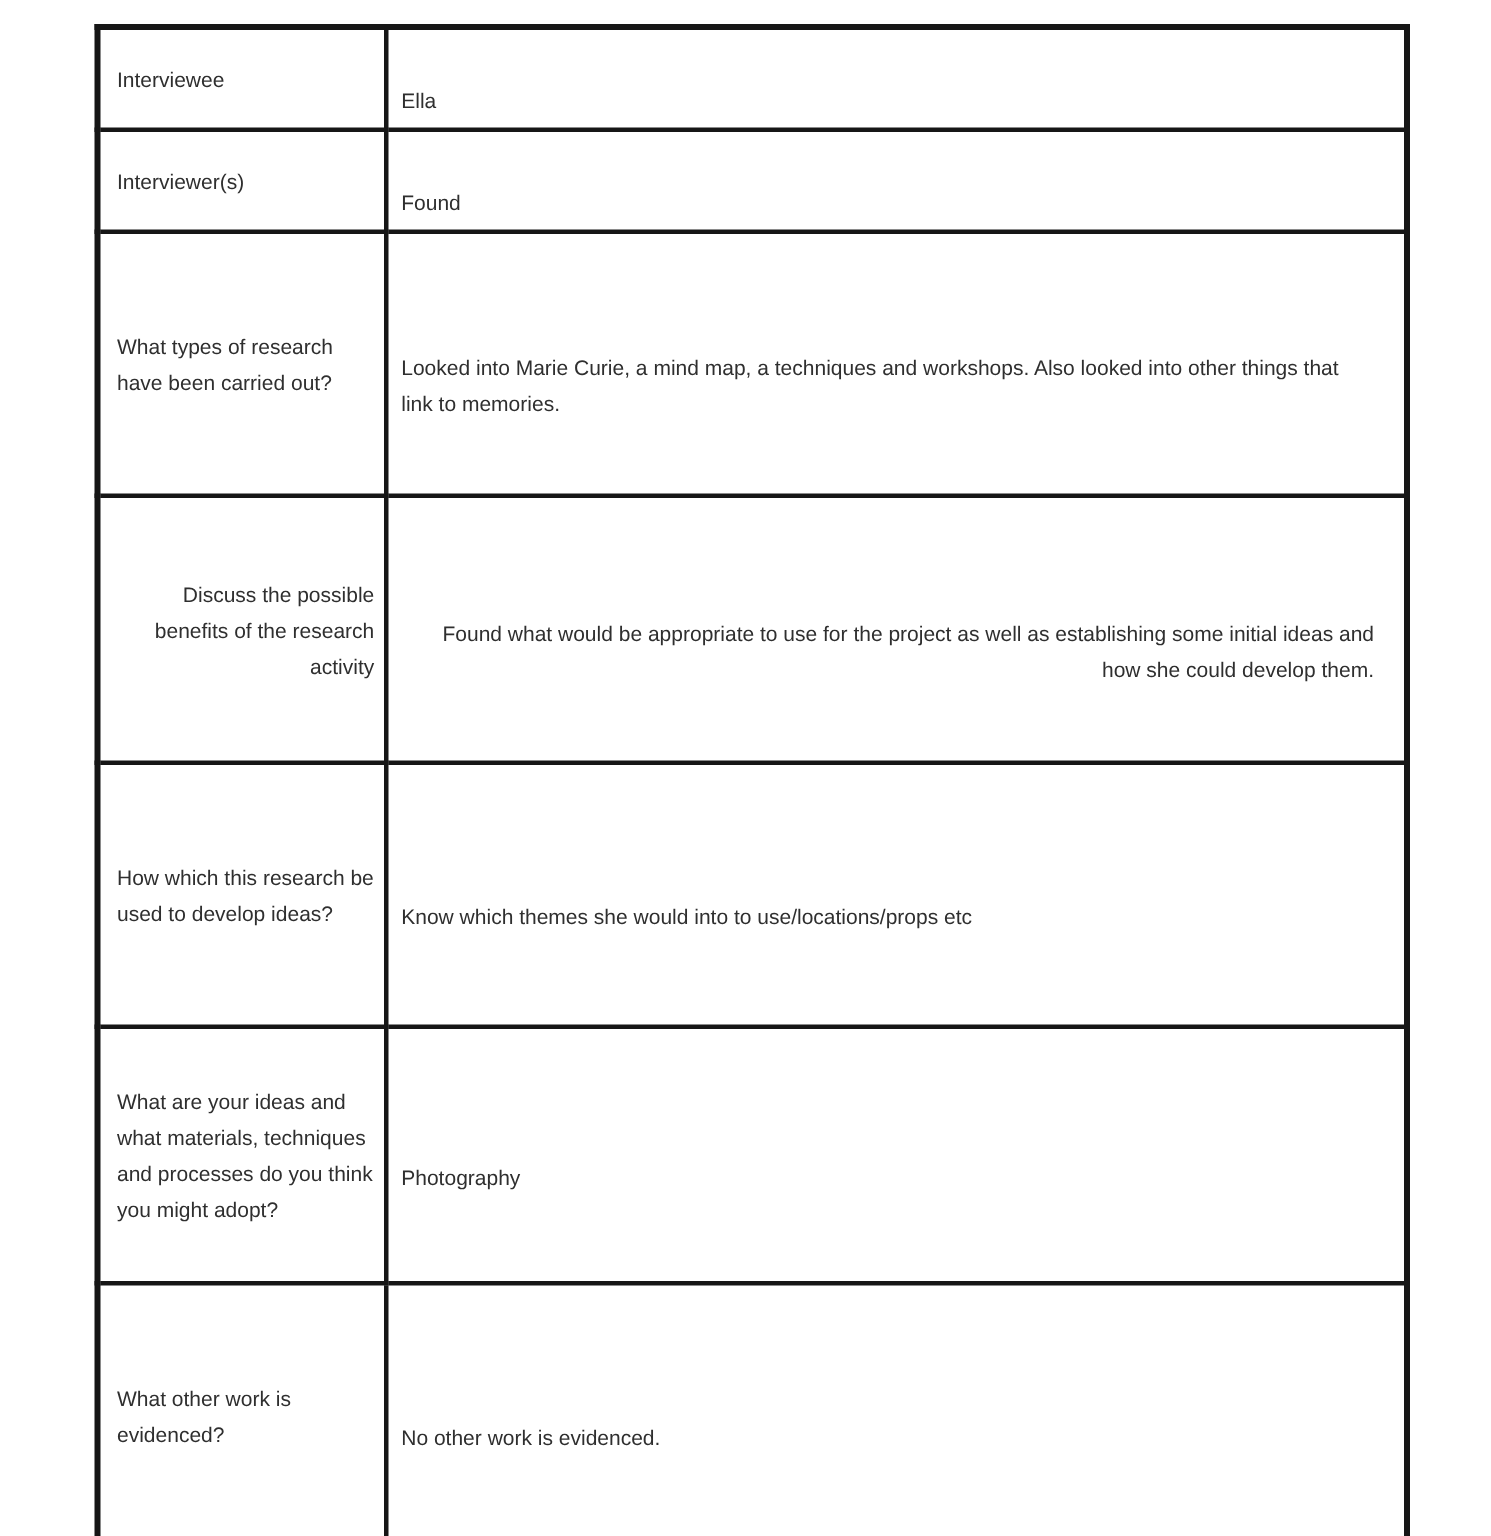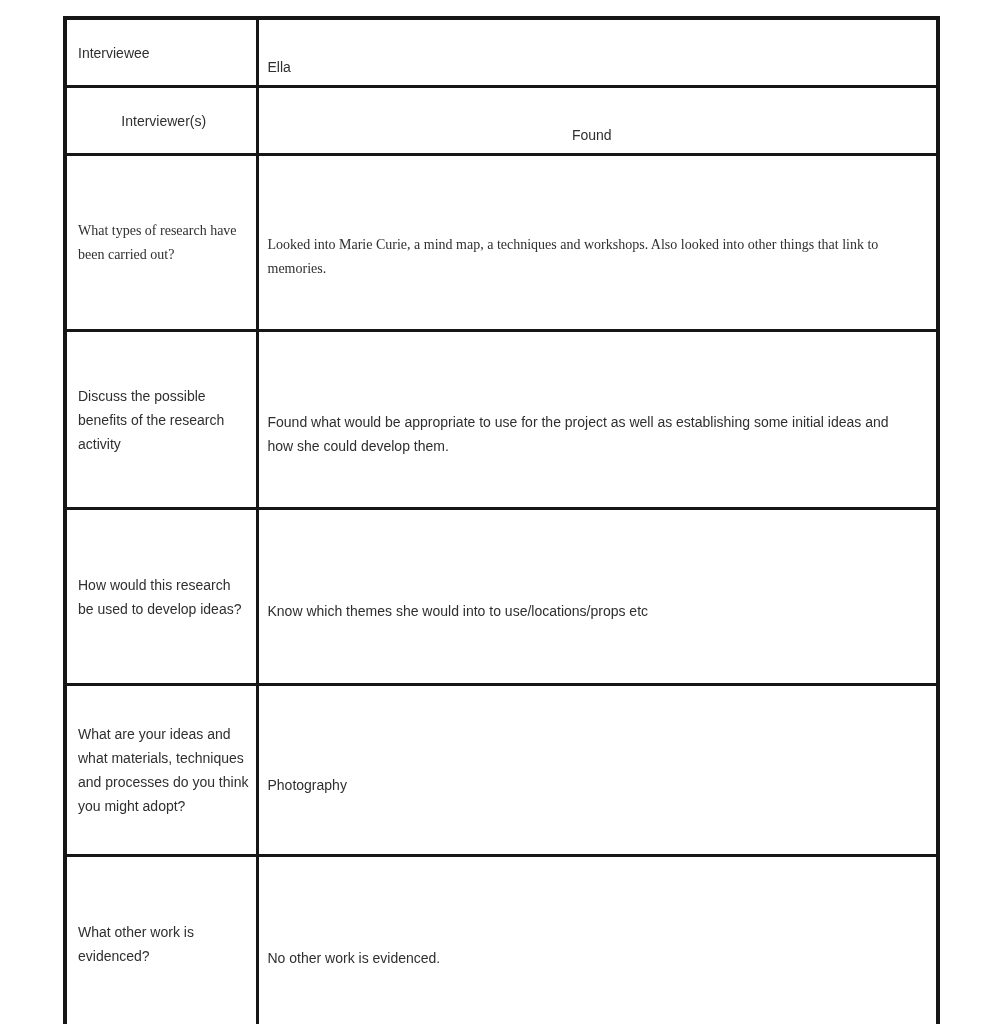--- a/index.html
+++ b/index.html
@@ -49,23 +49,23 @@
     padding: 6px 20px 6px 9px;
   }
 
   .a-text {
     max-width: 660px;
     margin-top: 29px;
   }
 
   
   tbody tr:nth-child(1) { height: 52px; }
-  tbody tr:nth-child(2) { height: 53px; text-align: center; }
-  tbody tr:nth-child(3) { height: 176px; font-family: Liberation Serif, serif; }
-  tbody tr:nth-child(4) { height: 178px; }
+  tbody tr:nth-child(2) { height: 53px; }
+  tbody tr:nth-child(3) { height: 176px; }
+  tbody tr:nth-child(4) { height: 178px; text-align: right; }
   tbody tr:nth-child(5) { height: 176px; }
   tbody tr:nth-child(6) { height: 171px; }
   tbody tr:nth-child(7) { height: 177px; }
 </style>
 </head>
 <body>
 
 <div class="page">
   <table class="interview-table">
     <tbody>
@@ -100,21 +100,21 @@
     <td class="q-cell">
       <div class="q-text">Discuss the possible benefits of the research activity</div>
     </td>
     <td class="a-cell">
       <div class="a-text">Found what would be appropriate to use for the project as well as establishing some initial ideas and how she could develop them.</div>
     </td>
   </tr>
 
   <tr class="interview-row">
     <td class="q-cell">
-      <div class="q-text">How would this research be used to develop ideas?</div>
+      <div class="q-text">How which this research be used to develop ideas?</div>
     </td>
     <td class="a-cell">
       <div class="a-text">Know which themes she would into to use/locations/props etc</div>
     </td>
   </tr>
 
   <tr class="interview-row">
     <td class="q-cell">
       <div class="q-text">What are your ideas and what materials, techniques and processes do you think you might adopt?</div>
     </td>

